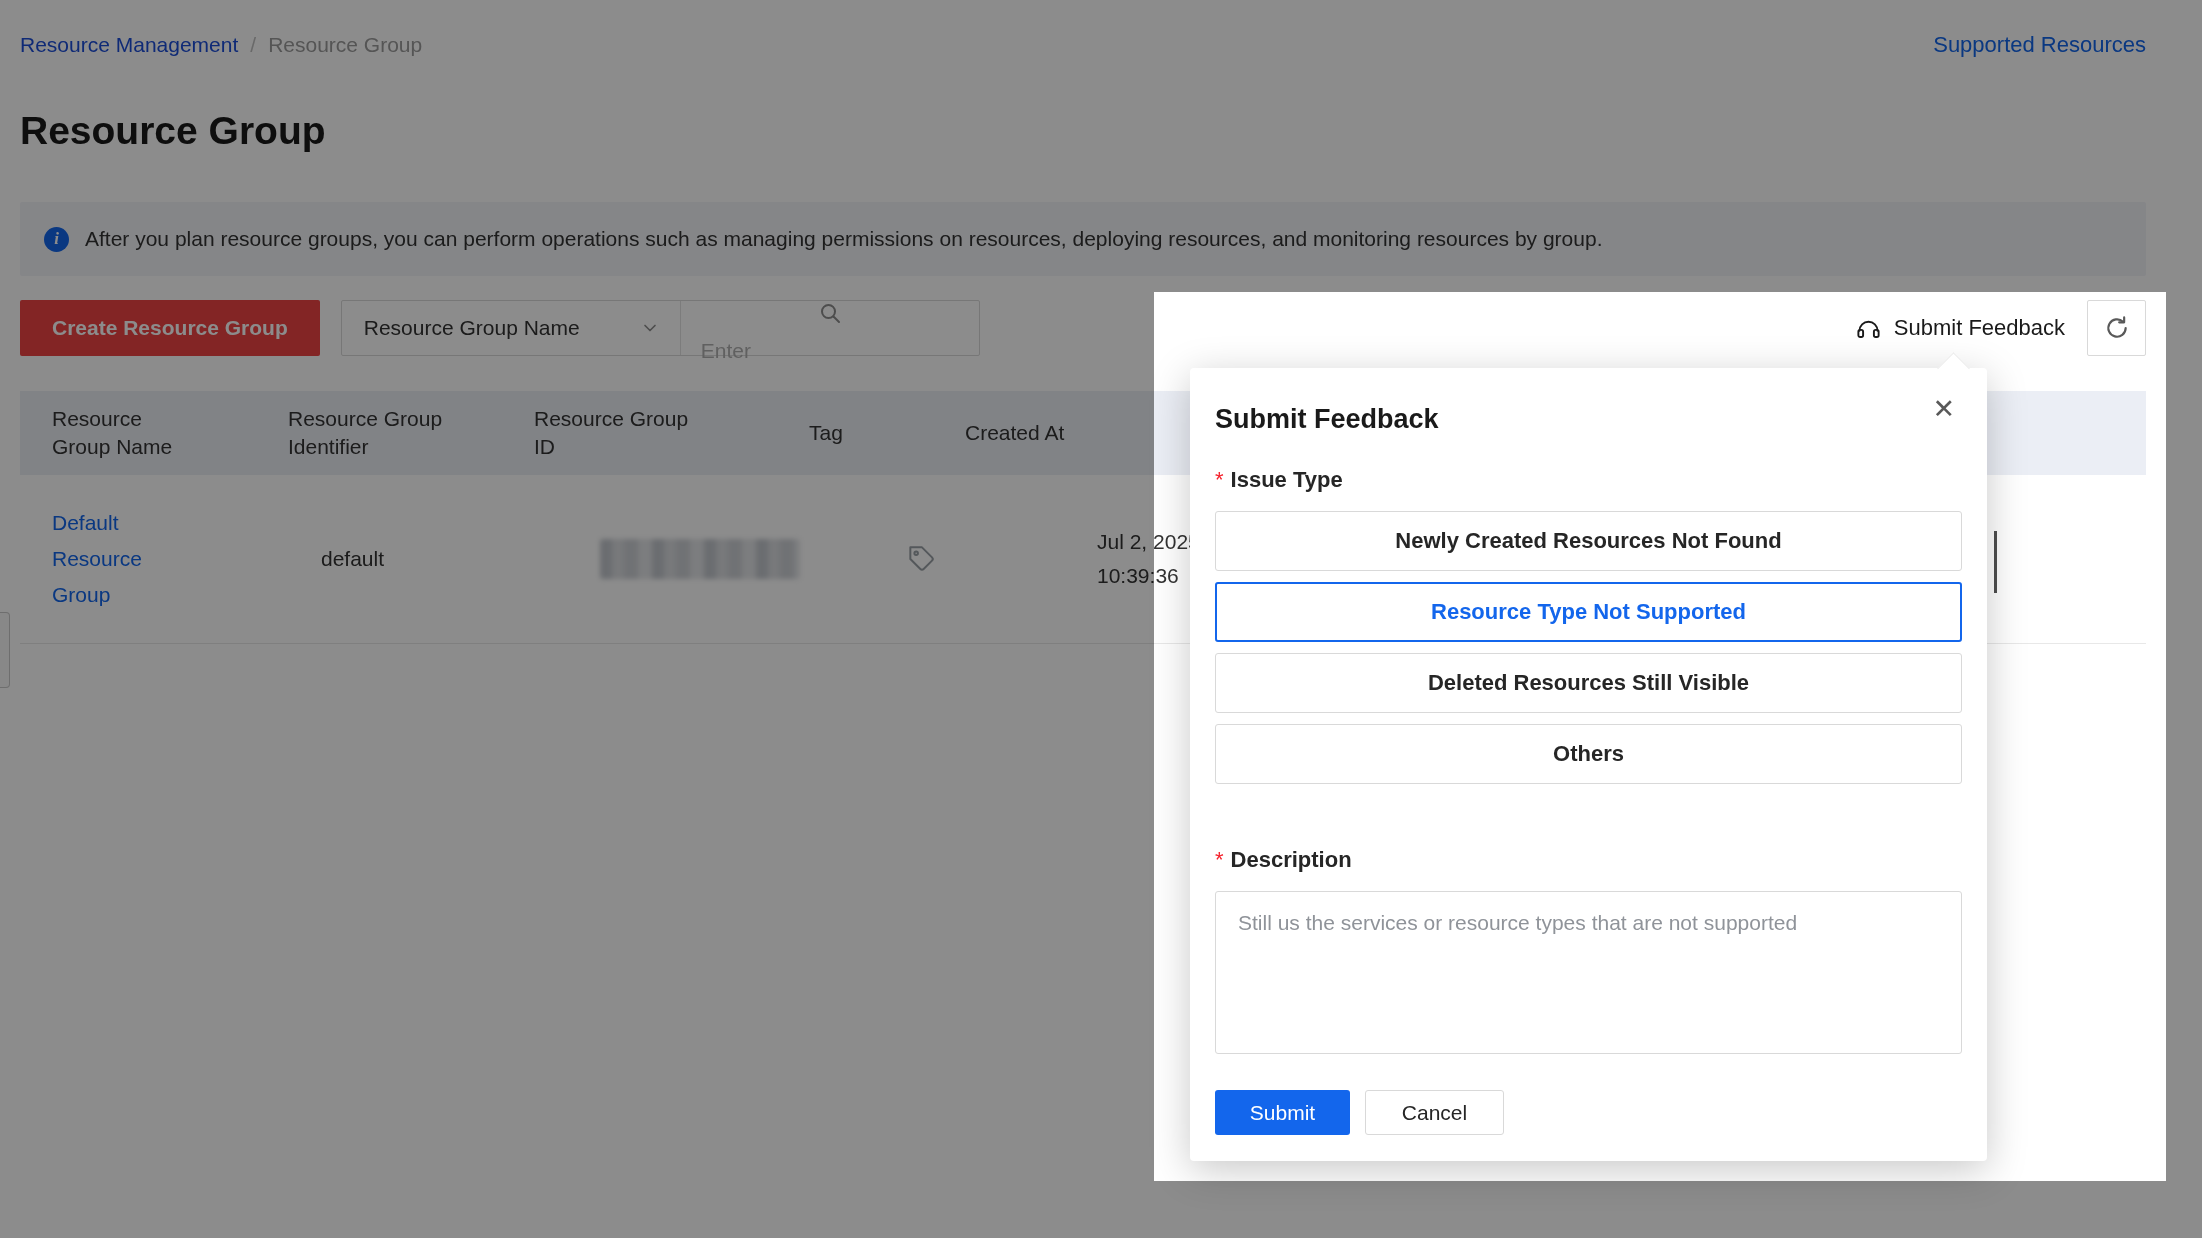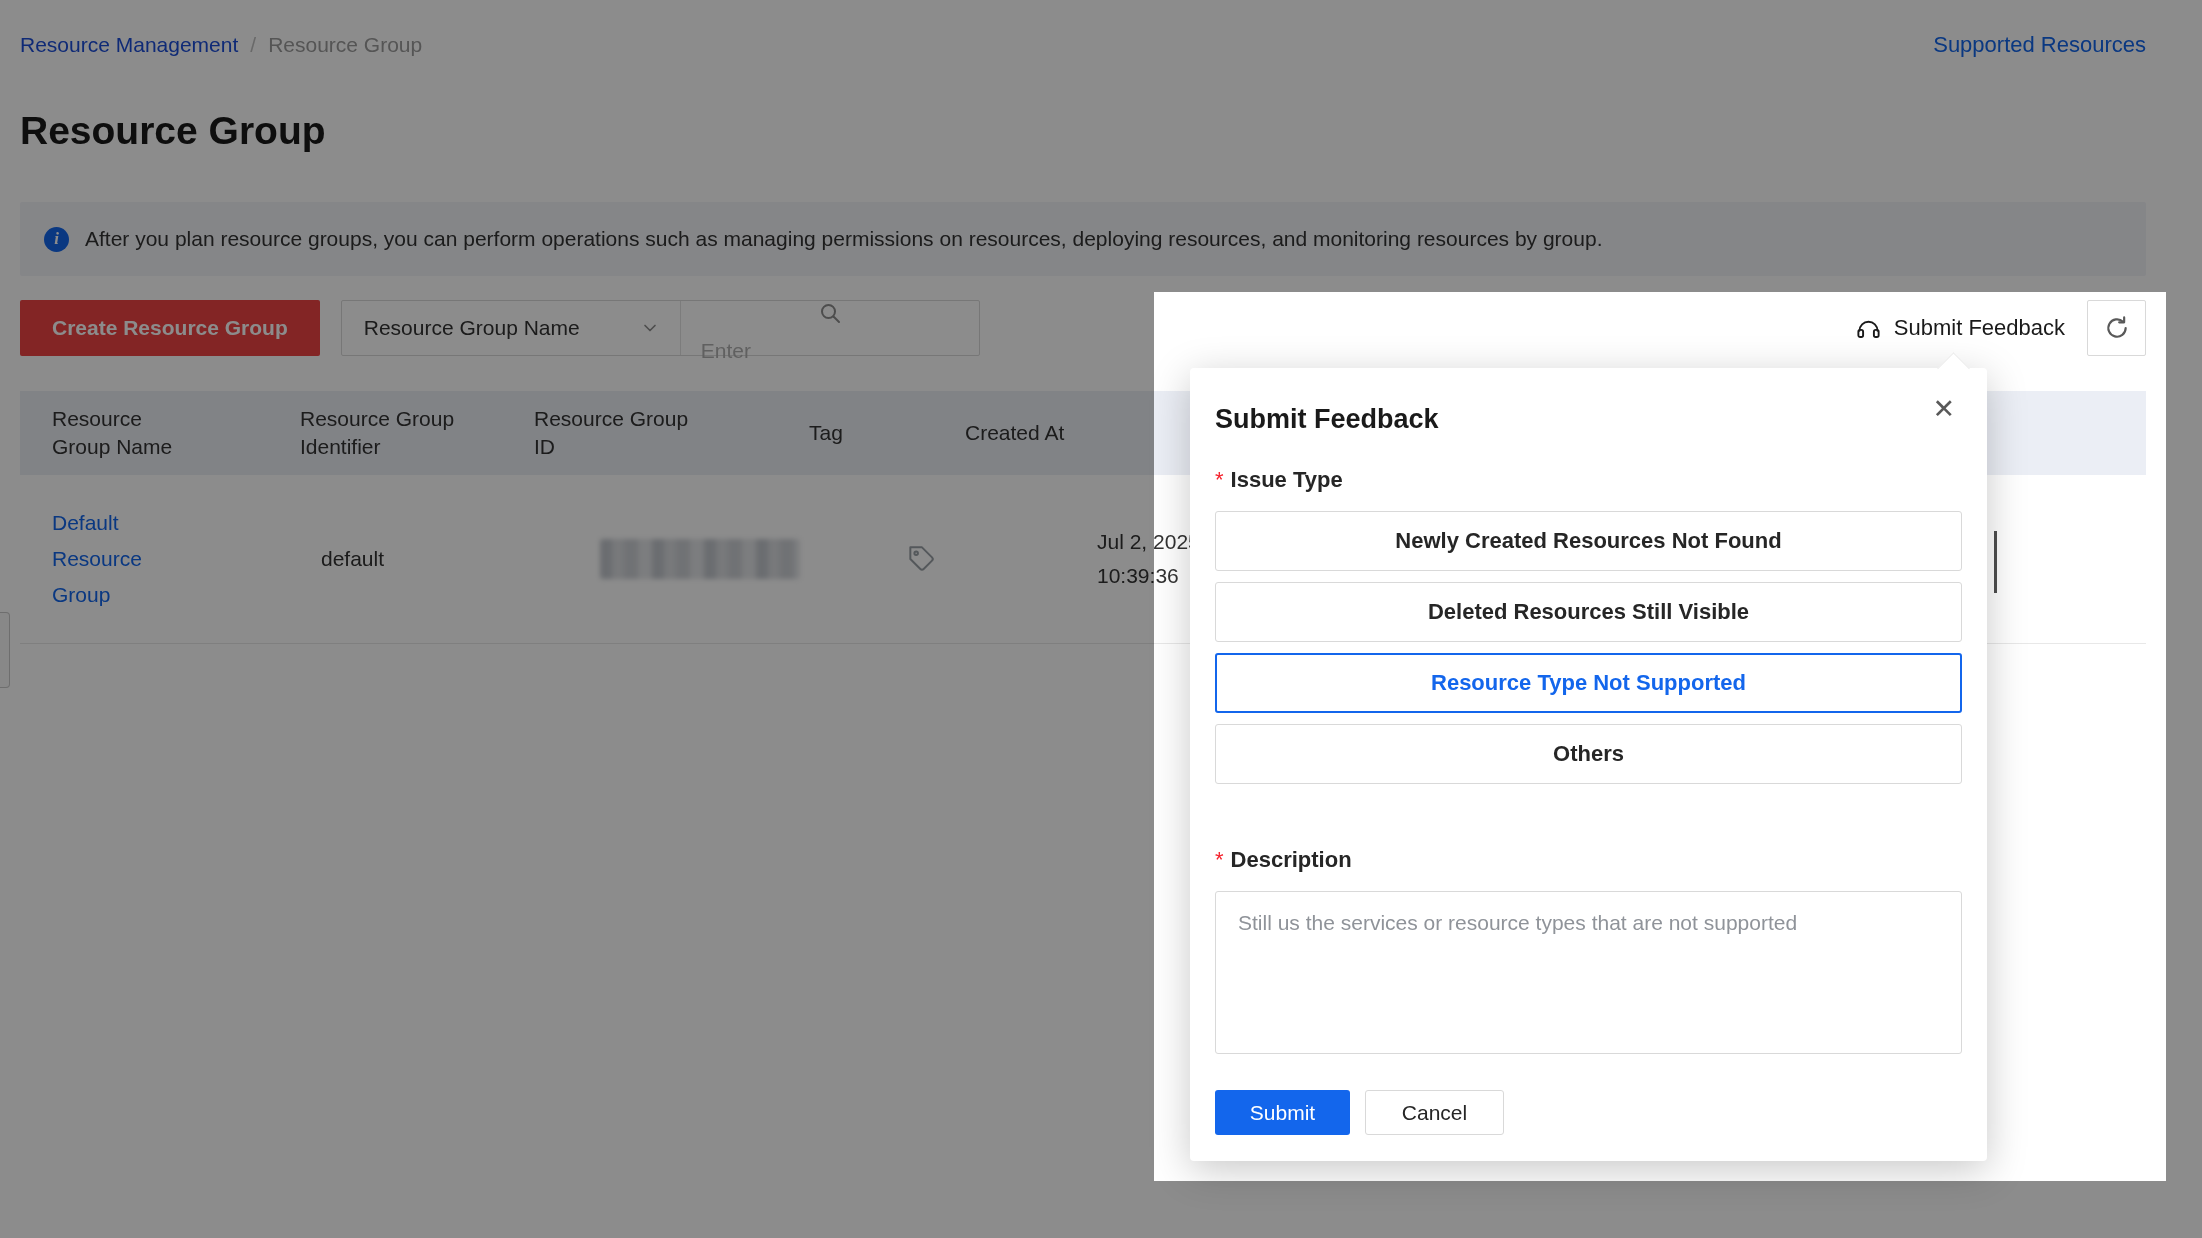--- a/index.html
+++ b/index.html
@@ -38,21 +38,21 @@
   .toolbar-right { margin-left: auto; display: flex; align-items: center; }
   .feedback-link { display: flex; align-items: center; gap: 12px; font-size: 22px; color: #1a1a1a; cursor: pointer; }
   .refresh-btn { margin-left: 22px; width: 59px; height: 56px; border: 1px solid #d9d9d9; border-radius: 2px; background: #fff; display: flex; align-items: center; justify-content: center; cursor: pointer; }
 
   
   .thead { margin-top: 35px; display: flex; align-items: center; background: #ebeef5; height: 84px; font-size: 21px; line-height: 28px; color: #333; font-weight: 500; }
   .cell { padding-left: 32px; }
   .c1 { width: 236px; flex: none; } .c2 { width: 246px; flex: none; } .c3 { width: 275px; flex: none; }
   .c4 { width: 156px; flex: none; } .c5 { width: 225px; flex: none; } .c6 { flex: 1; }
   .hw1 { display: inline-block; max-width: 122px; }
-  .hw2 { display: inline-block; max-width: 168px; margin-left: 12px; }
+  .hw2 { display: inline-block; max-width: 168px; }
   .hw3 { display: inline-block; max-width: 160px; }
   .trow { display: flex; align-items: center; height: 169px; border-bottom: 1px solid #e8e8e8; font-size: 21px; background: #fff; gap: 33px; }
   .name-link { color: #1366ec; width: 105px; line-height: 36px; cursor: pointer; display: inline-block; }
   .masked-id { width: 200px; height: 40px; border-radius: 3px;
     background-image:
       repeating-linear-gradient(90deg, #c3c7cd 0 12px, #dadce0 12px 24px, #cdd0d5 24px 38px, #e2e4e7 38px 52px),
       repeating-linear-gradient(0deg, rgba(255,255,255,0.45) 0 9px, rgba(0,0,0,0.06) 9px 18px);
     filter: blur(2.5px); }
   .created-at { display: inline-block; width: 150px; line-height: 34px; color: #333; }
 
@@ -190,22 +190,22 @@
 <div class="popover">
   <div class="pop-title">Submit Feedback</div>
   <button class="pop-close">✕</button>
 
   <div class="form-label">
     <span class="req">*</span><span>Issue Type</span>
   </div>
 
   <div class="options">
     <div class="option">Newly Created Resources Not Found</div>
+    <div class="option selected">Resource Type Not Supported</div>
     <div class="option">Deleted Resources Still Visible</div>
-    <div class="option selected">Resource Type Not Supported</div>
     <div class="option">Others</div>
   </div>
 
   <div class="form-label desc-label">
     <span class="req">*</span><span>Description</span>
   </div>
 
   <div class="textarea-wrap">
     <textarea style=""></textarea>
     <div class="placeholder-overlay">Still us the services or resource types that are not supported</div>

